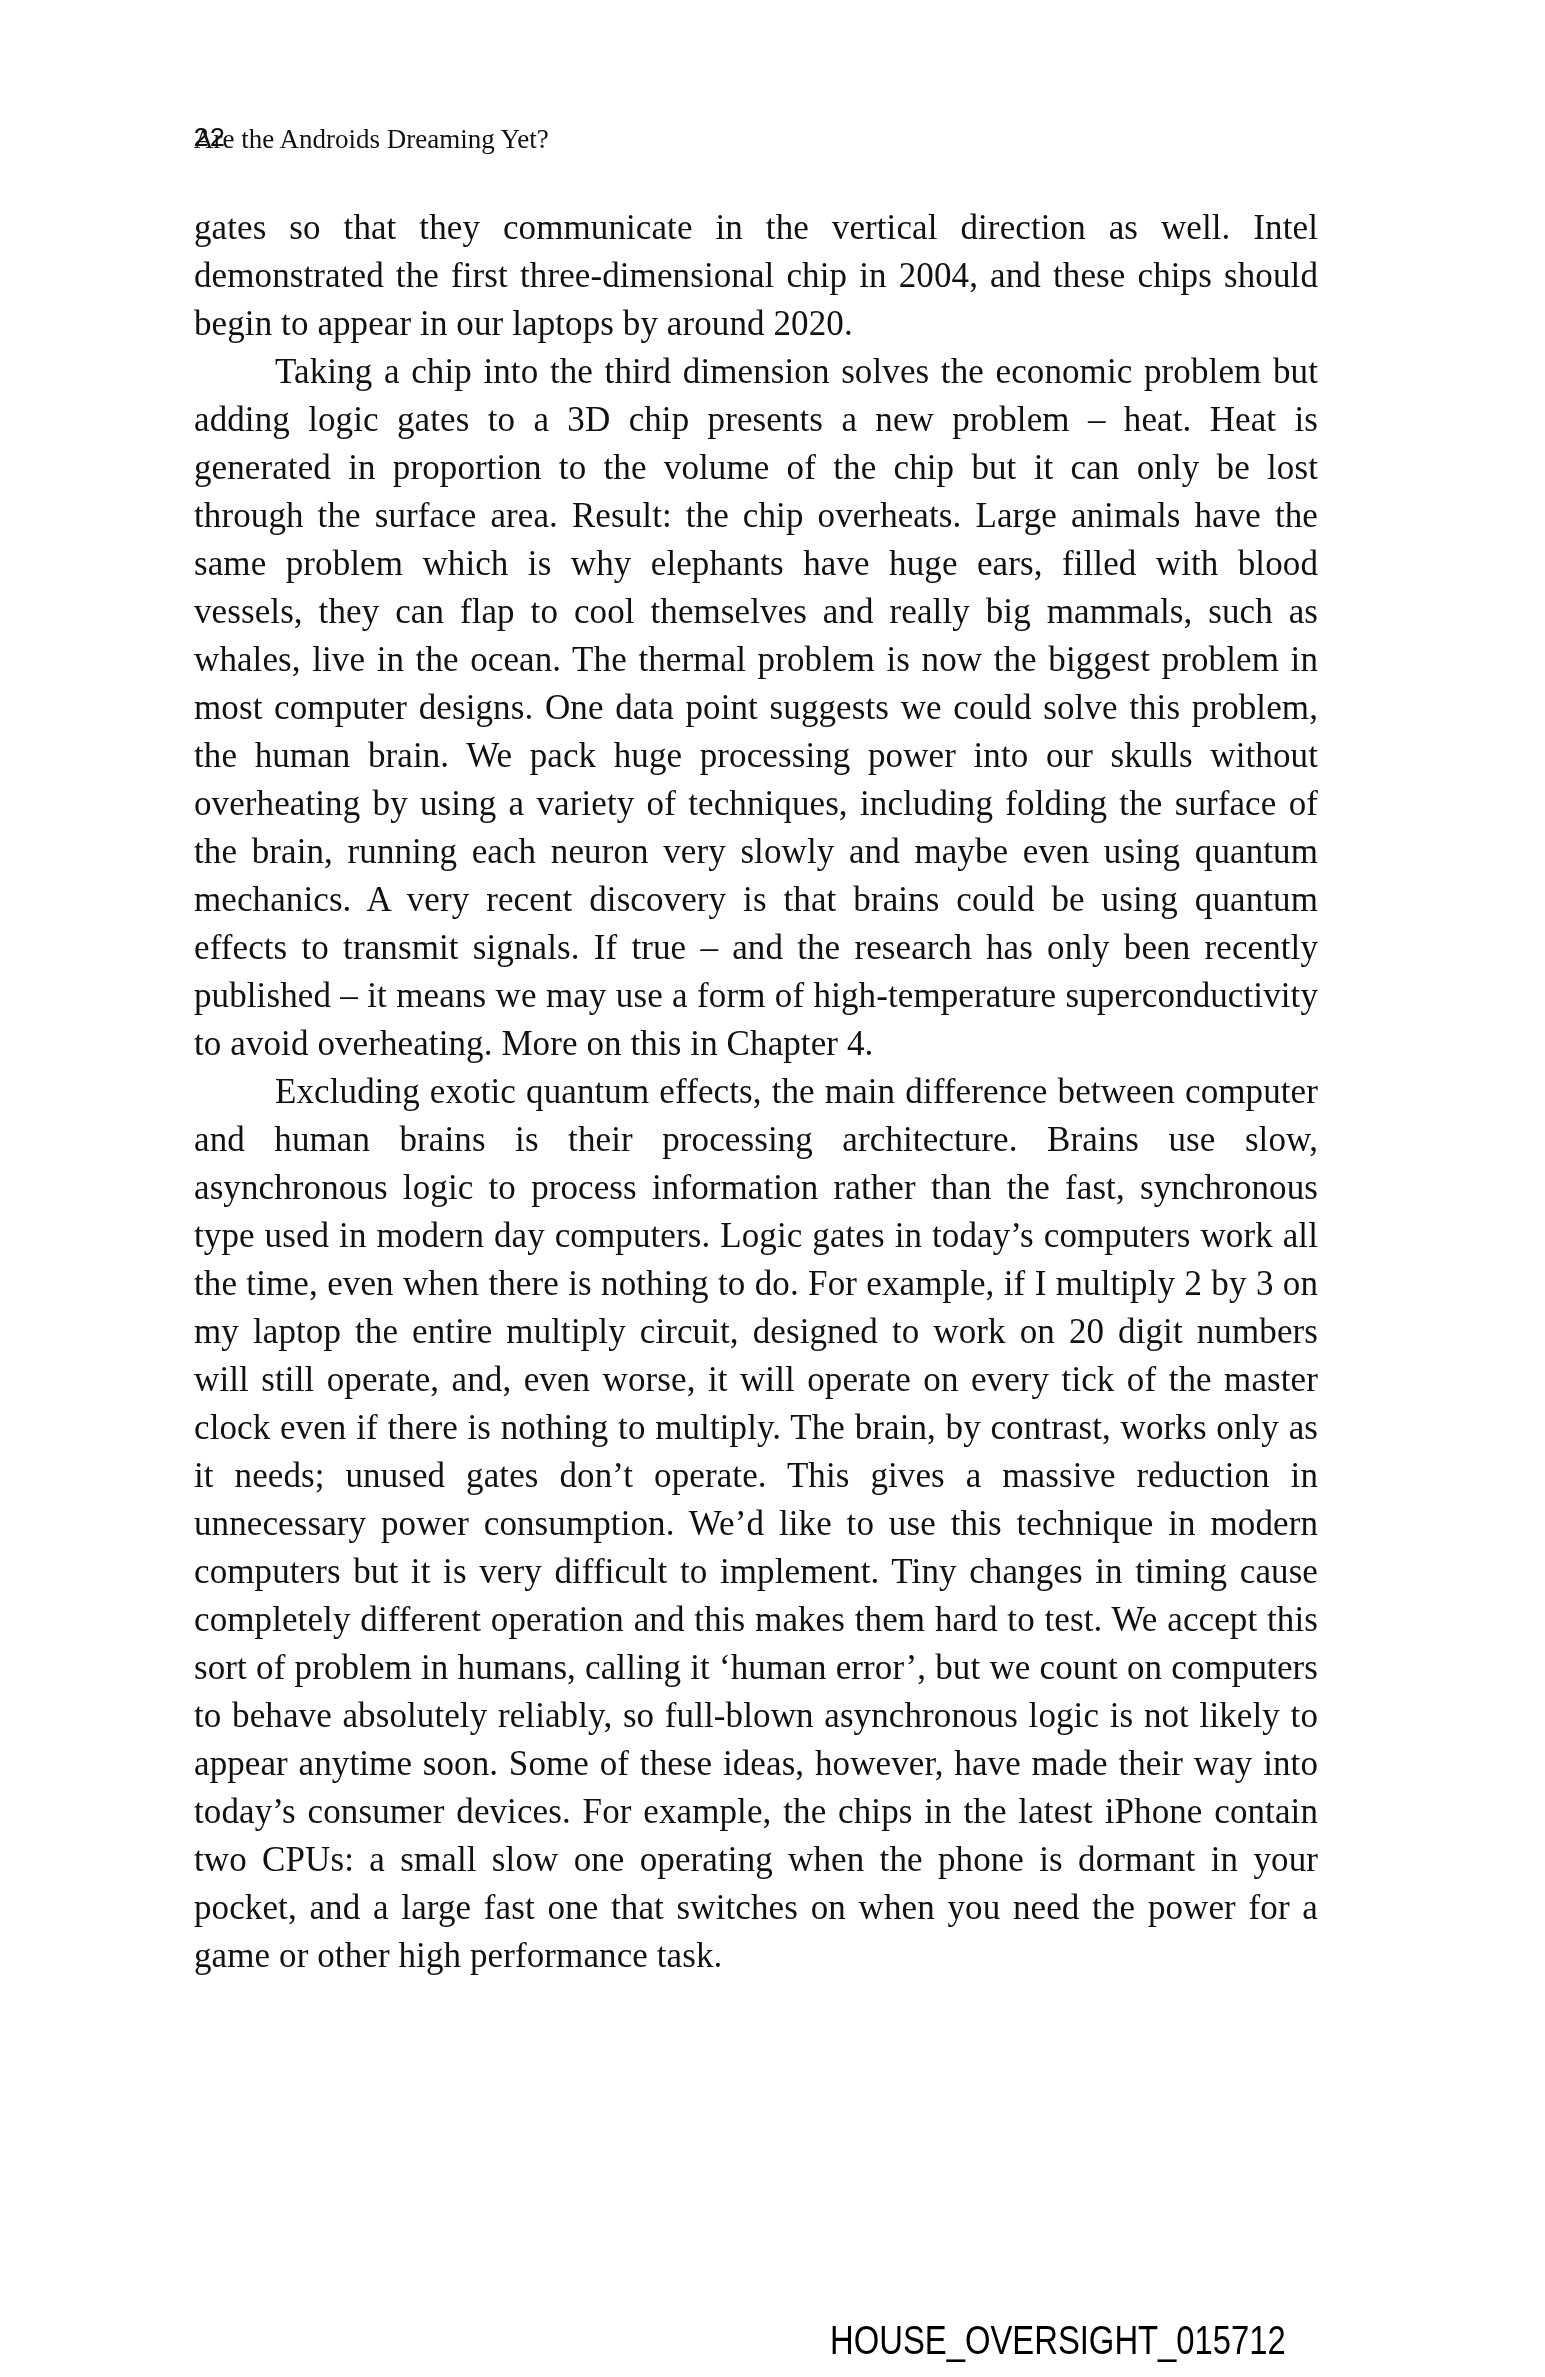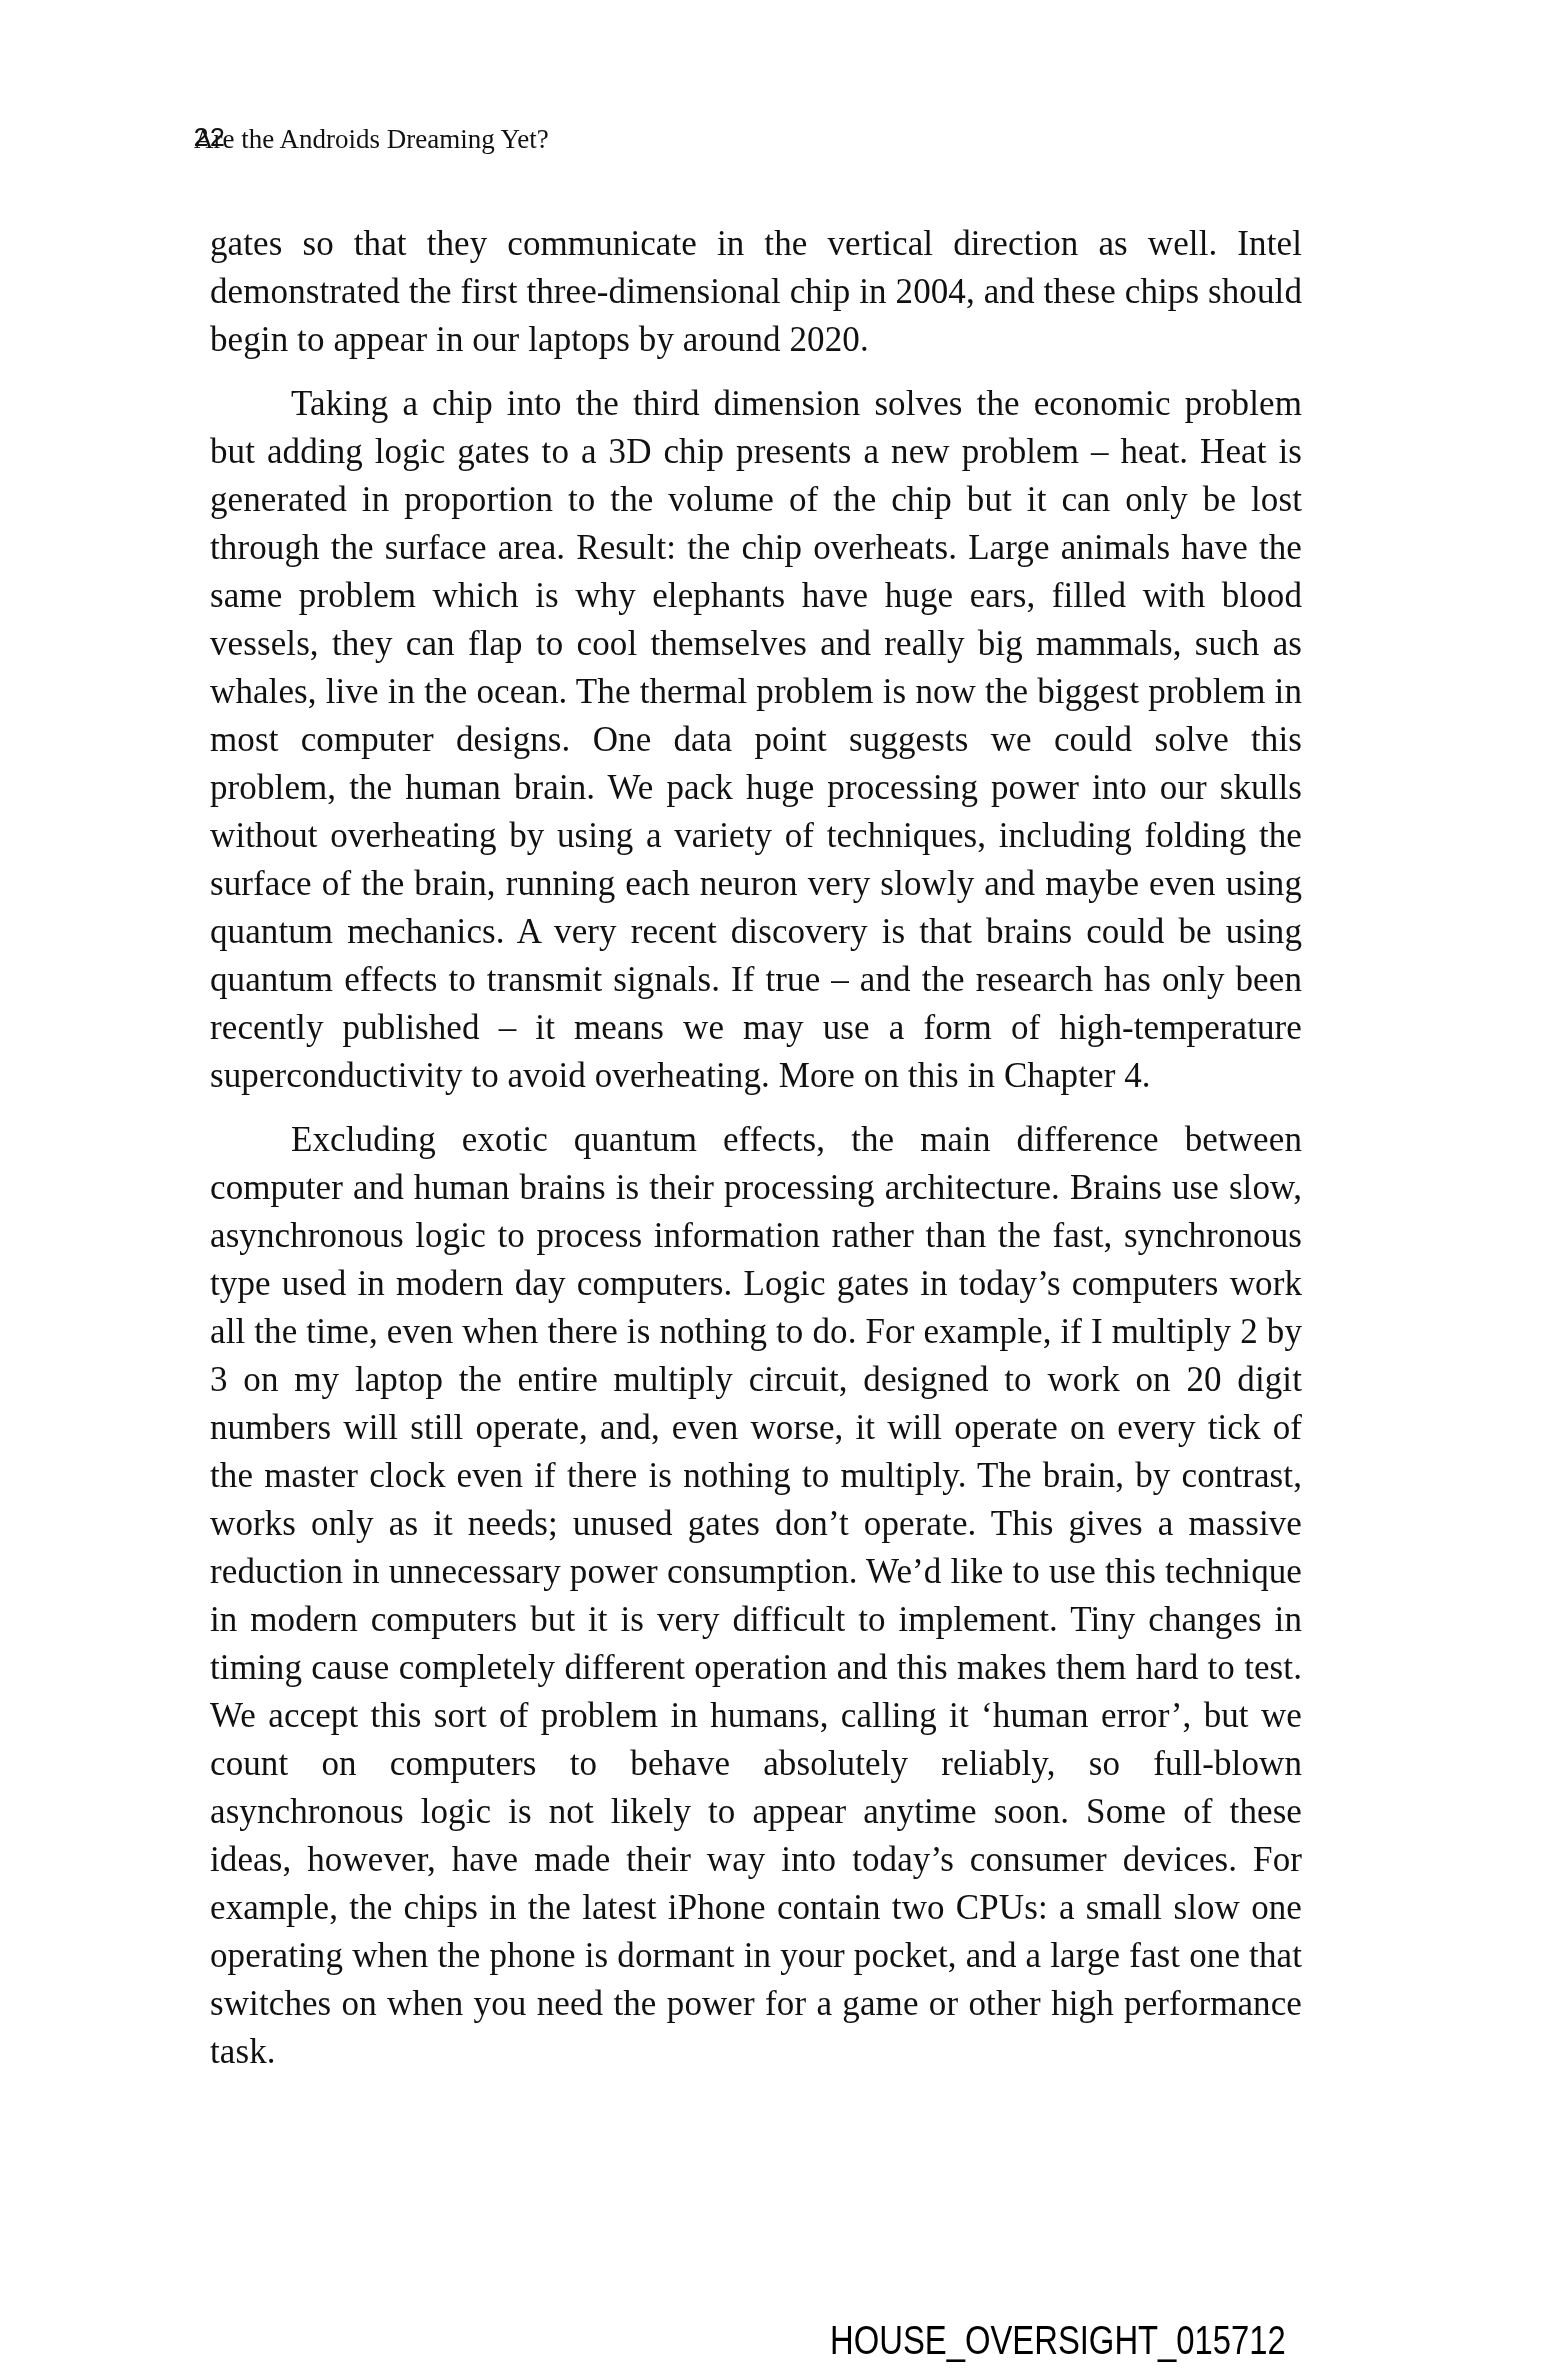--- a/index.html
+++ b/index.html
@@ -38,21 +38,21 @@
     position: absolute;
     left: 194px;
     top: 204px;
     width: 1124px;
     font-family: "Liberation Serif", "DejaVu Serif", serif;
     font-size: 35px;
     line-height: 48px;
     letter-spacing: 0.1px;
   }
   .body-text p {
-    margin: 16px;
+    margin: 0;
     text-align: justify;
     text-align-last: left;
     hyphens: none;
   }
   .body-text p.indent {
     text-indent: 81px;
   }
   .bates-stamp {
     position: absolute;
     right: 259px;

